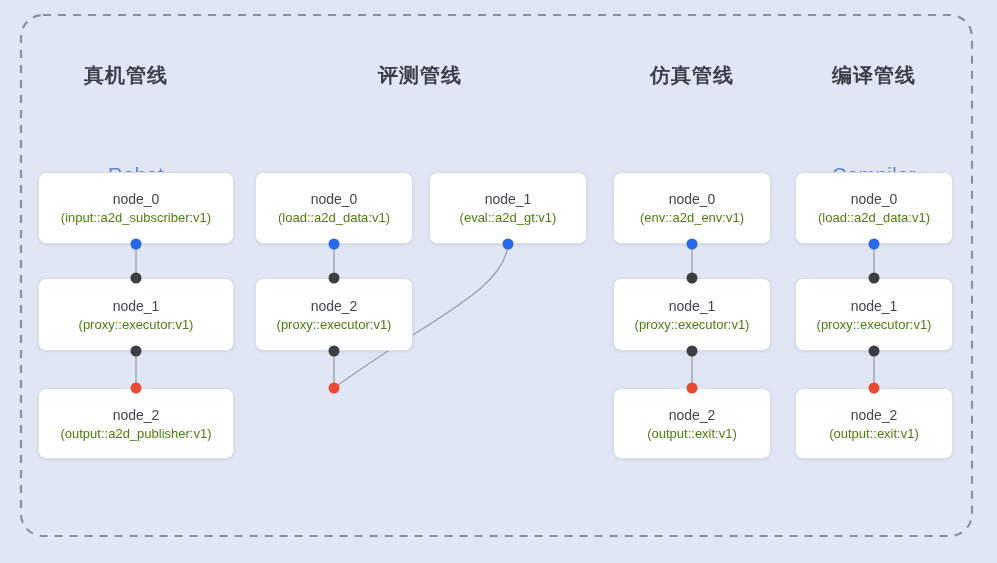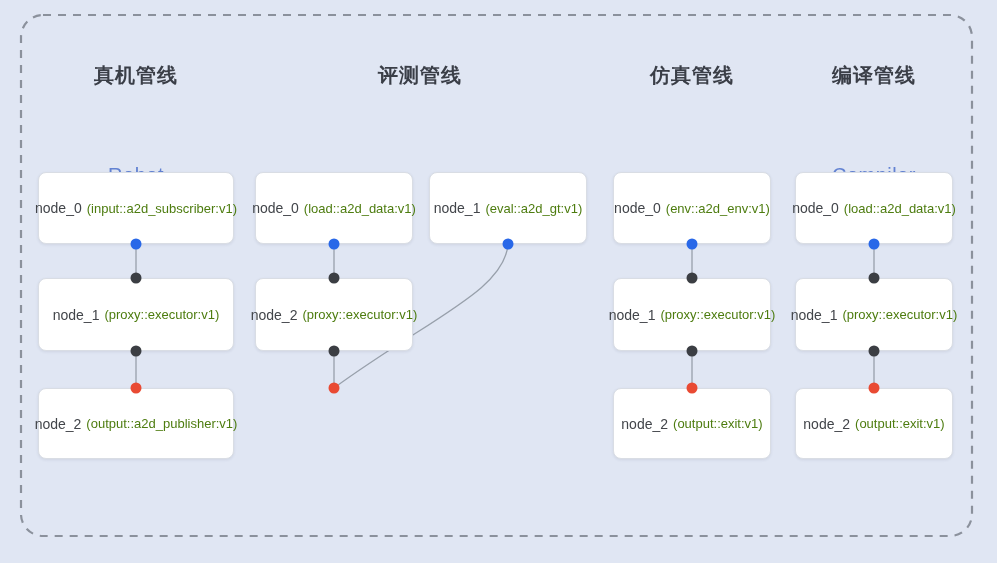--- a/index.html
+++ b/index.html
@@ -15,21 +15,21 @@
     font-size:20px;font-weight:600;color:#3a3e47;letter-spacing:1px;
   }
   .title-en{
     position:absolute;top:122px;width:220px;text-align:center;z-index:2;
     font-size:20px;font-weight:400;color:#6282d2;letter-spacing:.5px;margin-top:42px;
   }
   .node{
     position:absolute;z-index:2;box-sizing:border-box;
     background:#ffffff;border:1px solid #d9dde4;border-radius:8px;
     box-shadow:0 1px 3px rgba(50,60,90,.10);
-    display:flex;flex-direction:row;align-items:center;justify-content:center;gap:5px;
+    display:flex;flex-direction:column;align-items:center;justify-content:center;gap:5px;
   }
   .node-name{font-size:14px;color:#42454a;line-height:1;}
   .node-type{font-size:13px;color:#4d7c0f;line-height:1;}
 </style>
 </head>
 <body>
 
 <div class="stage">
 
   <svg class="layer bg" viewBox="0 0 997 563">
@@ -42,21 +42,21 @@
     <line x1="334" y1="351" x2="334" y2="388" stroke-width="1.3" stroke="#98a0ab"></line>
     <path d="M 508 244 C 505 290 430 318 334 388" fill="none" stroke-width="1.3" stroke="#98a0ab"></path>
 
     <line x1="692" y1="244" x2="692" y2="278" stroke-width="1.3" stroke="#98a0ab"></line>
     <line x1="692" y1="351" x2="692" y2="388" stroke-width="1.3" stroke="#98a0ab"></line>
 
     <line x1="874" y1="244" x2="874" y2="278" stroke-width="1.3" stroke="#98a0ab"></line>
     <line x1="874" y1="351" x2="874" y2="388" stroke-width="1.3" stroke="#98a0ab"></line>
   </svg>
 
-  <div class="title-zh" style="left:26px">真机管线</div>
+  <div class="title-zh" style="left:16px">真机管线</div>
   <div class="title-zh" style="left:310px">评测管线</div>
   <div class="title-zh" style="left:582px">仿真管线</div>
   <div class="title-zh" style="left:764px">编译管线</div>
 
   <div class="title-en" style="left:26px">Robot</div>
   <div class="title-en" style="left:764px">Compiler</div>
 
   <div class="node" style="left:38px;top:172px;width:196px;height:72px">
     <div class="node-name">node_0</div>
     <div class="node-type">(input::a2d_subscriber:v1)</div>

